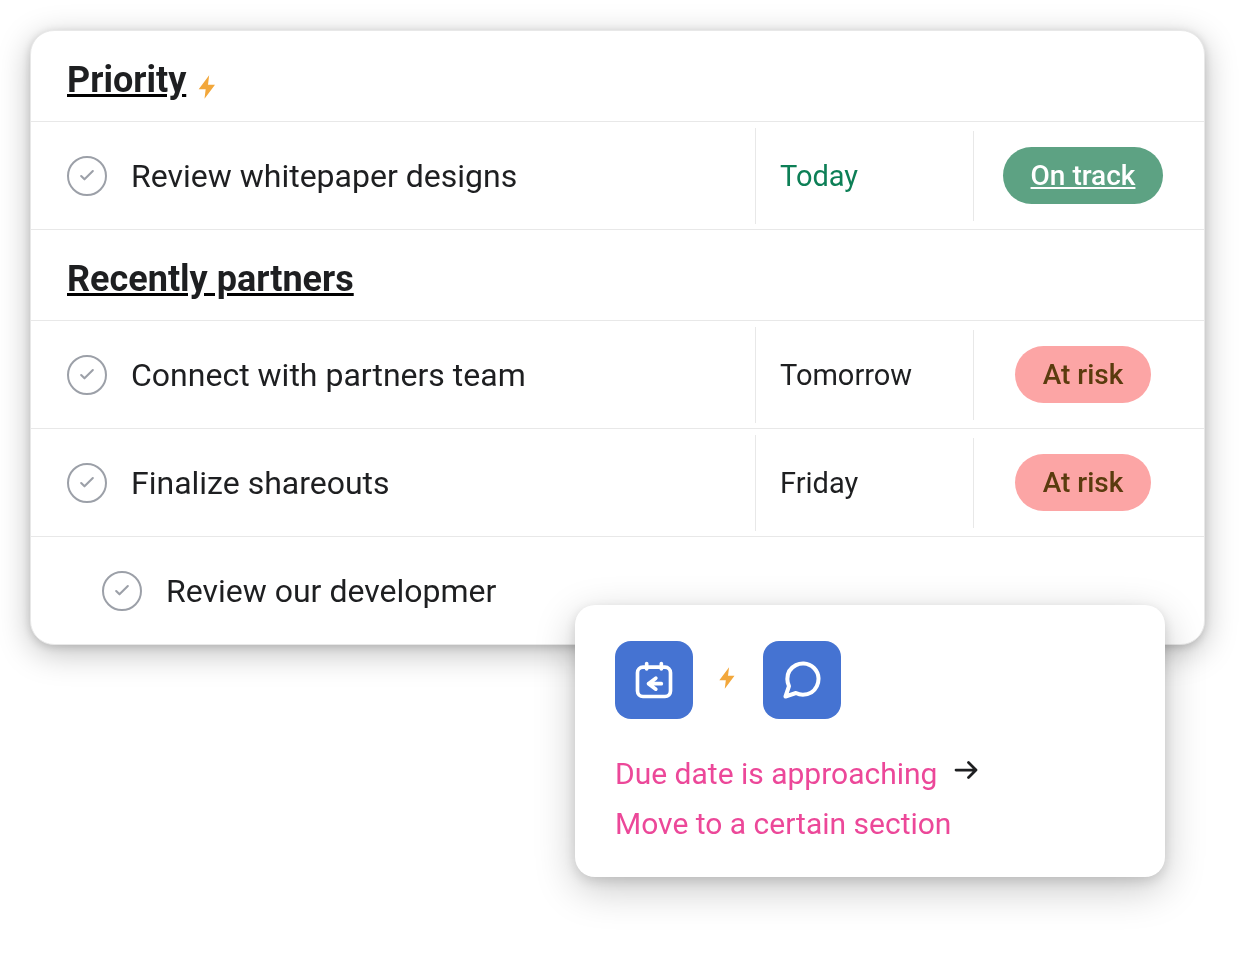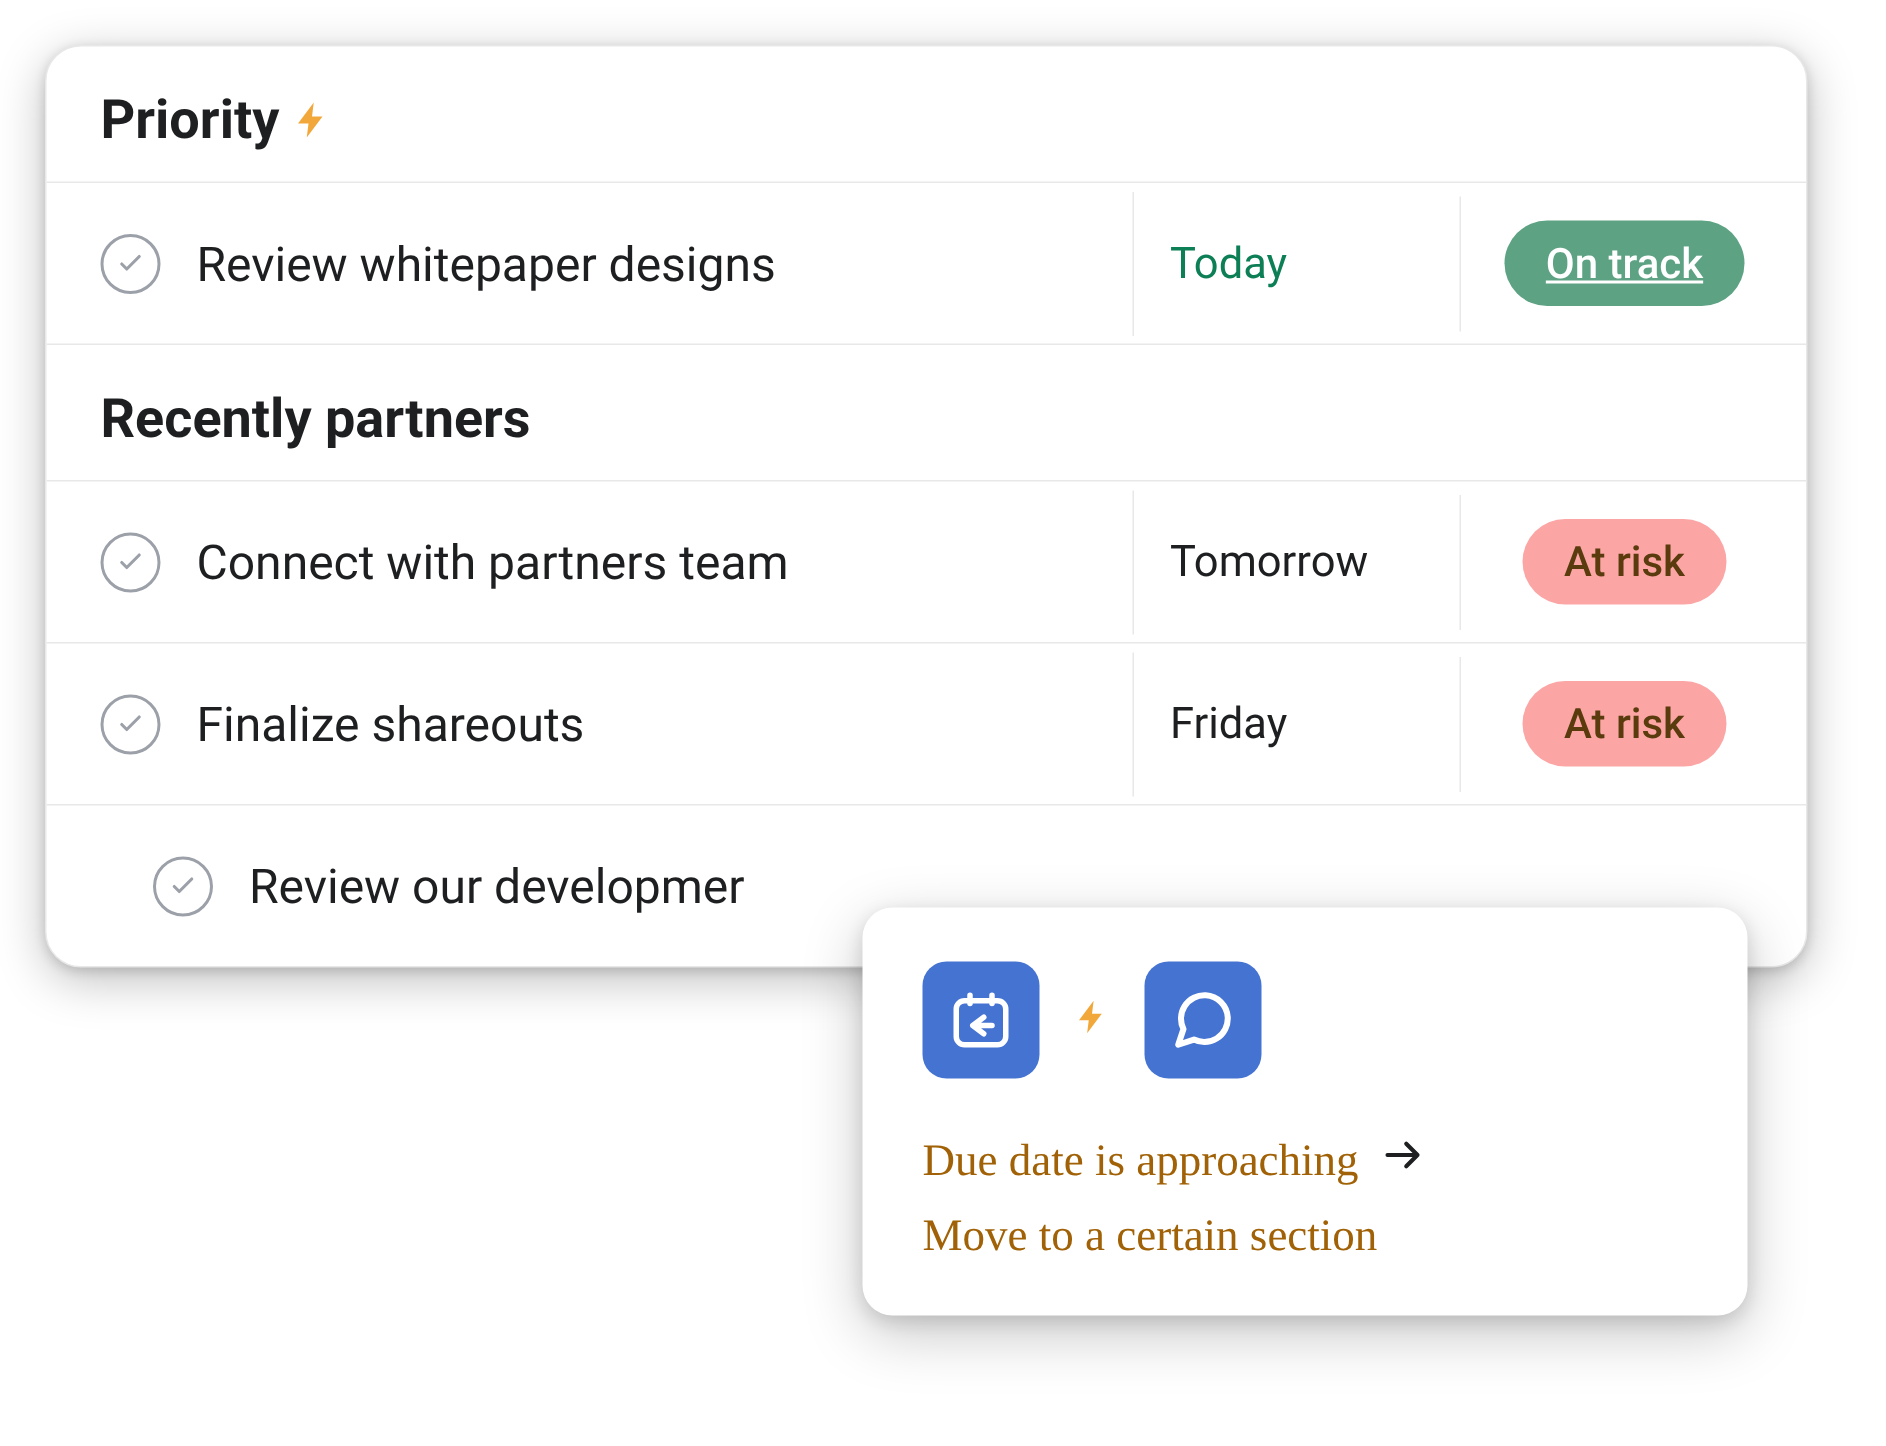--- a/index.html
+++ b/index.html
@@ -20,22 +20,23 @@
       border-radius: 24px;
       box-shadow: 0 8px 32px rgba(0,0,0,0.25), 0 2px 8px rgba(0,0,0,0.15);
       overflow: hidden;
       border: 1px solid #e8e8e8;
       width: 1175px;
       position: relative;
     }
     .section-header {
       padding: 28px 36px 20px 36px;
       display: flex;
-      align-items: center;
+      align-items: flex-end;
       gap: 8px;
+      text-decoration: underline;
     }
     .section-title {
       font-size: 36px;
       font-weight: 700;
       color: #1e1f21;
     }
     .task-row {
       display: flex;
       align-items: center;
       border-top: 1px solid #e8e8e8;
@@ -148,23 +149,22 @@
     }
     .popup-lightning svg {
       width: 26px;
       height: 26px;
     }
     .popup-line {
       display: flex;
       align-items: center;
       gap: 14px;
       font-size: 30px;
-      color: #a16207;
+      color: #ec4899;
       margin-bottom: 14px;
-      font-family: Liberation Serif, serif;
     }
     .popup-line:last-child {
       margin-bottom: 0;
       align-items: flex-end;
     }
     .arrow-right svg {
       width: 30px;
       height: 30px;
     }
     .task-row.last .task-main {

